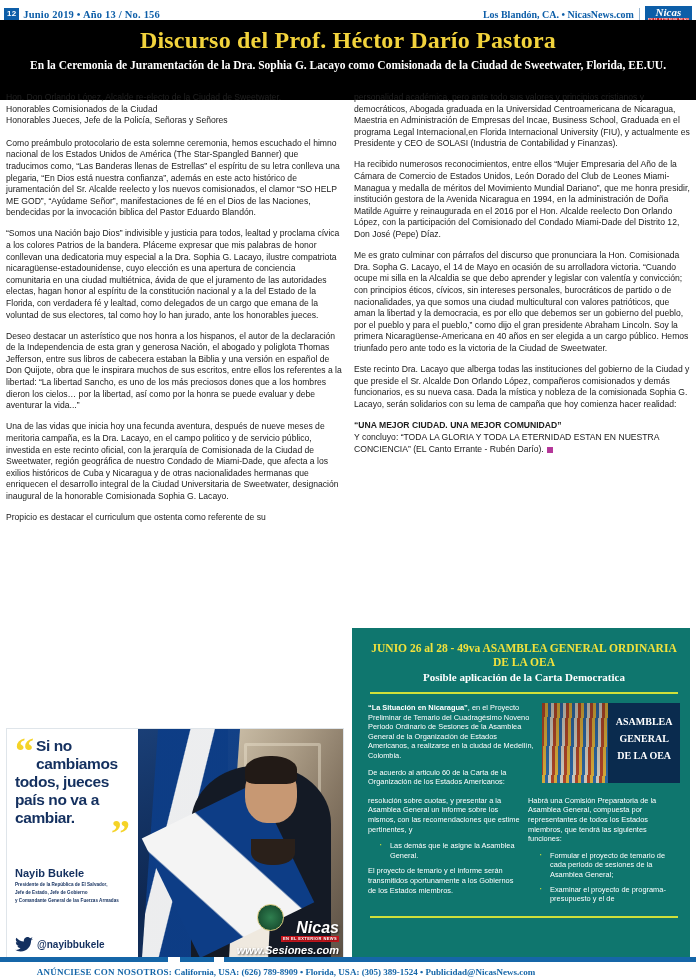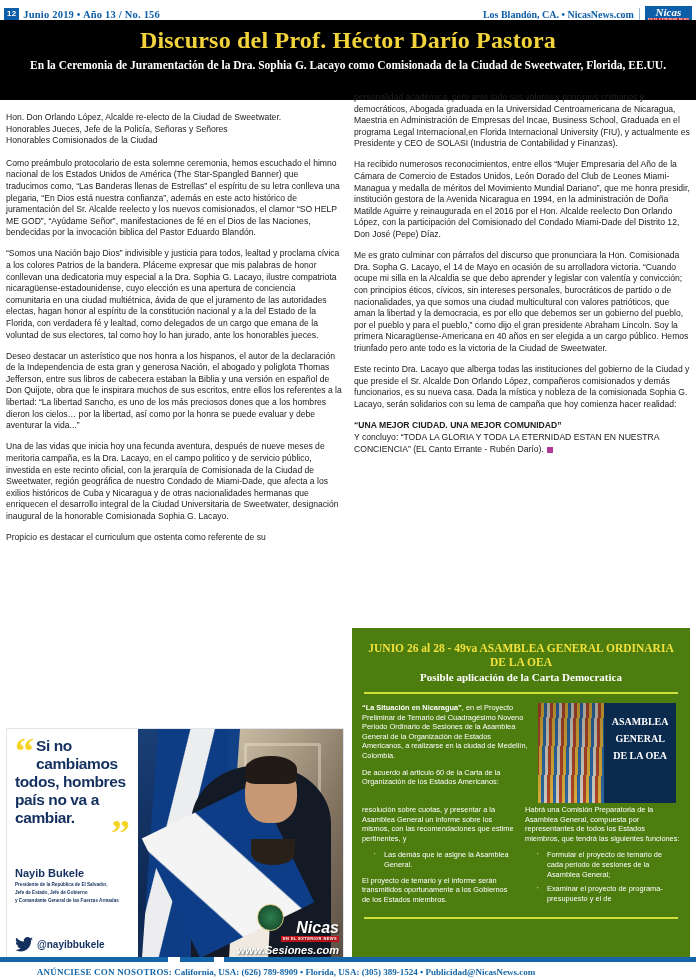--- a/index.html
+++ b/index.html
@@ -136,21 +136,21 @@
   }
   .col p {
     margin: 0 0 9.5px 0;
     font-size: 8.6px;
     line-height: 11.6px;
     text-align: left;
     color: #202020;
   }
   .col p.tight { margin-bottom: 0; }
   .salutation-block p { margin-bottom: 0; }
-  .salutation-block { margin-bottom: 11px; margin-top: 20px; }
+  .salutation-block { margin-bottom: 11px; }
   .slogan {
     font-weight: bold;
     font-size: 9px;
     margin-bottom: 1px !important;
   }
   .end-mark {
     display: inline-block;
     width: 6px;
     height: 6px;
     background: #b5379a;
@@ -344,23 +344,23 @@
     font-style: italic;
     text-shadow: 1px 1px 2px rgba(0,0,0,.6);
   }
 
   
   .oea-box {
     position: absolute;
     left: 352px; top: 628px;
     width: 338px;
     height: 331px;
-    background: #4d7c0f;
+    background: #0f766e;
     box-sizing: border-box;
-    padding: 10px 10px 6px 10px;
+    padding: 10px 10px 6px 16px;
     color: #ffffff;
     overflow: hidden;
   }
   .oea-head-1 {
     text-align: center;
     color: #f2e23c;
     font-family: "Liberation Serif", serif;
     font-weight: bold;
     font-size: 11.5px;
     line-height: 14px;
@@ -388,21 +388,21 @@
   .oea-upper-text { width: 168px; }
   .oea-box p {
     margin: 0 0 7px 0;
     font-size: 7.4px;
     line-height: 9.6px;
     color: #ffffff;
   }
   .oea-box p b { color: #ffffff; }
   .oea-emblem {
     width: 138px;
-    height: 100px;
+    height: 80px;
     position: relative;
     overflow: hidden;
     background: #0a2b4e;
     flex: none;
   }
   .emblem-photo {
     position: absolute;
     left: 0; top: 0;
     width: 52%;
     height: 100%;
@@ -508,22 +508,22 @@
   <div class="title-banner">
     <h1 class="banner-title">Discurso del Prof. Héctor Darío Pastora</h1>
     <p class="banner-subtitle">En la Ceremonia de Juramentación de la Dra. Sophia G. Lacayo como Comisionada de la Ciudad de Sweetwater, Florida, EE.UU.</p>
   </div>
 
   <div class="columns">
 
     <div class="col">
       <div class="salutation-block">
         <p class="tight">Hon. Don Orlando López, Alcalde re-electo de la Ciudad de Sweetwater.</p>
+        <p class="tight">Honorables Comisionados de la Ciudad</p>
         <p class="tight">Honorables Jueces,  Jefe de la Policía, Señoras y Señores</p>
-        <p class="tight">Honorables Comisionados de la Ciudad</p>
       </div>
       <p>Como preámbulo protocolario de esta solemne ceremonia, hemos escuchado el himno nacional de los Estados Unidos de América (The Star-Spangled Banner) que traducimos como, “Las Banderas llenas de Estrellas” el espíritu de su letra conlleva una plegaria, “En Dios está nuestra confianza”, además en este acto histórico de juramentación del Sr. Alcalde reelecto y los nuevos comisionados, el clamor “SO HELP ME GOD”, “Ayúdame Señor”, manifestaciones de fé en el Dios de las Naciones, bendecidas por la invocación biblica del Pastor Eduardo Blandón.</p>
       <p>“Somos una Nación bajo Dios” indivisible y justicia para todos, lealtad y proclama cívica a los colores Patrios de la bandera.  Pláceme expresar que mis palabras de honor conllevan una dedicatoria muy especial a la Dra. Sophia G. Lacayo, ilustre compatriota nicaragüense-estadounidense, cuyo elección es una apertura de conciencia comunitaria en una ciudad multiétnica, ávida de que el juramento de las autoridades electas, hagan honor al espíritu de la constitución nacional y a la del Estado de la Florida, con verdadera fé y lealtad, como delegados de un cargo que emana de la voluntad de sus electores, tal como hoy lo han jurado, ante los honorables jueces.</p>
       <p>Deseo destacar un asterístico que nos honra a los hispanos, el autor de la declaración de la Independencia de esta gran y generosa Nación, el abogado y poliglota Thomas Jefferson, entre sus libros de cabecera estaban la Biblia y una versión en español de Don Quijote, obra que le inspirara muchos de sus escritos, entre ellos los referentes a la libertad: “La libertad Sancho, es uno de los más preciosos dones que a los hombres dieron los cielos… por la libertad, así como por la honra se puede evaluar y debe aventurar la vida...”</p>
       <p>Una de las vidas que inicia hoy una fecunda aventura, después de nueve meses de meritoria campaña, es la Dra. Lacayo, en el campo politico y de servicio público, investida en este recinto  oficial, con la jerarquía de Comisionada de la Ciudad de Sweetwater, región geográfica de nuestro Condado de Miami-Dade, que afecta a los exilios históricos de Cuba y Nicaragua y de otras nacionalidades hermanas que enriquecen el  desarrollo integral de la Ciudad Universitaria de Sweetwater, designación inaugural de la honorable Comisionada Sophia G. Lacayo.</p>
       <p>Propicio es destacar el curriculum que ostenta como referente de su</p>
     </div>
 
     <div class="col">
       <p>personalidad  académica, pero ante todo sus valores y principios cristianos y democráticos, Abogada graduada en la Universidad Centroamericana de Nicaragua, Maestria en Administración de Empresas del Incae, Business School, Graduada en el programa Legal Internacional,en Florida Internacional University (FIU), y actualmente es Presidente y CEO de SOLASI (Industria de Contabilidad y Finanzas).</p>
@@ -532,21 +532,21 @@
       <p>Este recinto Dra. Lacayo que alberga todas las instituciones del gobierno de la Ciudad y que preside el Sr. Alcalde Don Orlando López, compañeros comisionados y demás funcionarios, es su nueva casa. Dada la mística y nobleza de la comisionada Sophia G. Lacayo, serán solidarios con su lema de campaña que hoy comienza hacer realidad:</p>
       <p class="slogan">“UNA MEJOR CIUDAD. UNA MEJOR COMUNIDAD”</p>
       <p><span>Y concluyo: “TODA LA GLORIA Y TODA LA ETERNIDAD ESTAN EN NUESTRA CONCIENCIA”  (EL Canto Errante - Rubén Darío).</span><span class="end-mark"></span></p>
     </div>
 
   </div>
 
   <div class="bukele-ad">
     <div class="bukele-quote-side">
       <span class="quote-mark quote-open">“</span>
-      <span class="quote-text">Si no cambiamos todos, hombres país no va a cambiar.</span>
+      <span class="quote-text">Si no cambiamos todos, jueces país no va a cambiar.</span>
       <span class="quote-mark quote-close">”</span>
       <div class="bukele-name">Nayib Bukele</div>
       <div class="bukele-role">Presidente de la República de El Salvador,</div>
       <div class="bukele-role">Jefe de Estado, Jefe de Gobierno</div>
       <div class="bukele-role">y Comandante General de las Fuerzas Armadas</div>
       <div class="bukele-handle">
         <svg class="twitter-bird" viewBox="0 0 24 20">
           <path fill="#14305f" d="M24 2.4a9.6 9.6 0 0 1-2.8.8A4.9 4.9 0 0 0 23.3.4a9.7 9.7 0 0 1-3.1 1.2A4.85 4.85 0 0 0 11.9 6a13.8 13.8 0 0 1-10-5.1 4.9 4.9 0 0 0 1.5 6.5A4.8 4.8 0 0 1 1.2 6.8v.06a4.85 4.85 0 0 0 3.9 4.75 4.9 4.9 0 0 1-2.2.08 4.86 4.86 0 0 0 4.5 3.37A9.7 9.7 0 0 1 0 17.1a13.7 13.7 0 0 0 7.5 2.2c9 0 13.9-7.4 13.9-13.9l-.02-.63A9.8 9.8 0 0 0 24 2.4z"></path>
         </svg>
         <span>@nayibbukele</span>

